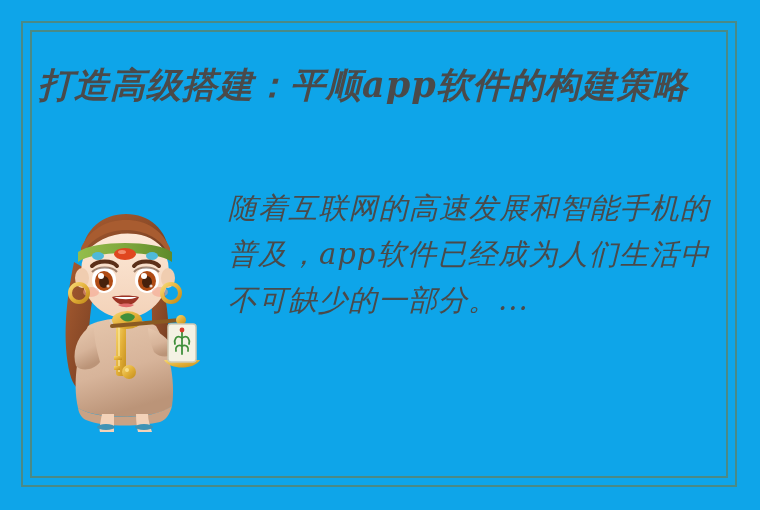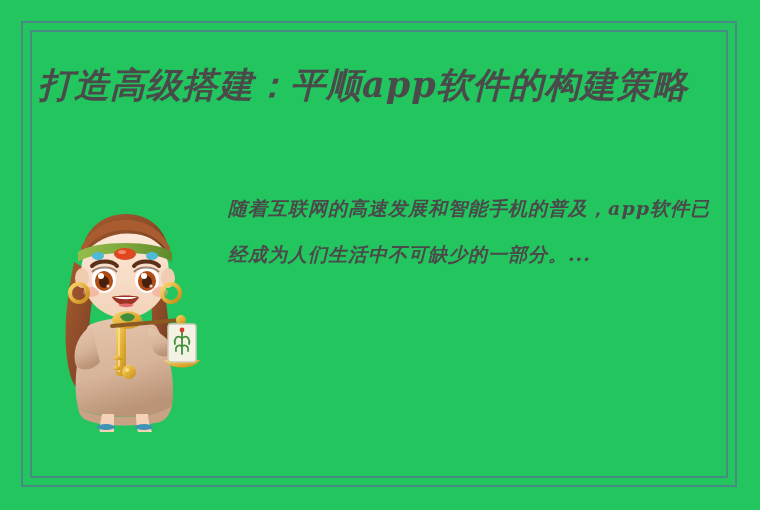--- a/index.html
+++ b/index.html
@@ -4,21 +4,21 @@
 <style>
   html, body {
     margin: 0;
     padding: 0;
     background: #ffffff;
   }
   #poster {
     position: relative;
     width: 760px;
     height: 510px;
-    background: #22c55e;
+    background: #0ea5e9;
     overflow: hidden;
     font-family: "Liberation Sans", sans-serif;
   }
   
   .frame-outer {
     position: absolute;
     left: 21px;
     top: 21px;
     width: 716px;
     height: 466px;
@@ -50,27 +50,27 @@
     font-style: italic;
     font-weight: 600;
     white-space: nowrap;
   }
   
   .body-text {
     position: absolute;
     left: 228px;
     top: 185px;
     width: 482px;
-    font-size: 19px;
+    font-size: 29px;
     line-height: 46px;
     letter-spacing: 1px;
     color: #4a4a4a;
     font-family: "DejaVu Serif", serif;
     font-style: italic;
-    font-weight: 700;
+    font-weight: 400;
     text-align: justify;
   }
   
   .illustration {
     position: absolute;
     left: 44px;
     top: 196px;
     width: 170px;
     height: 236px;
   }

